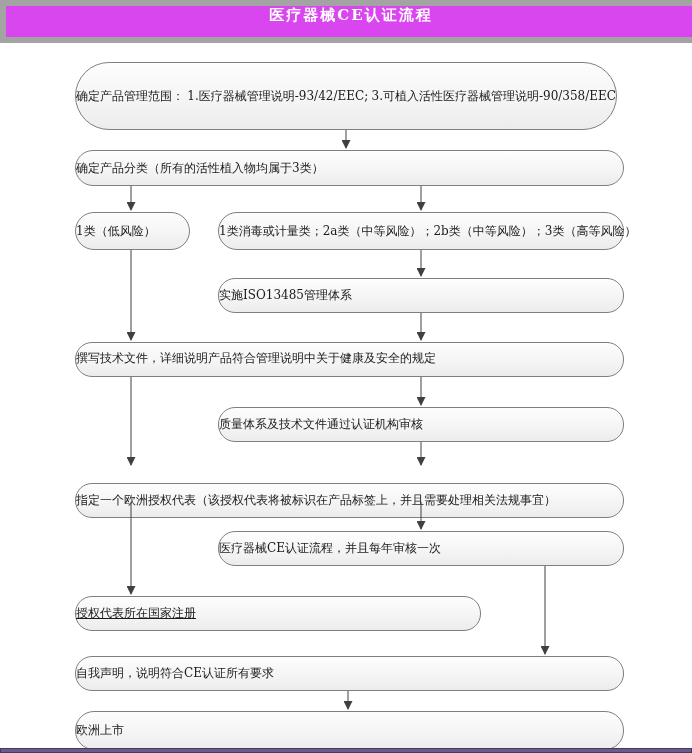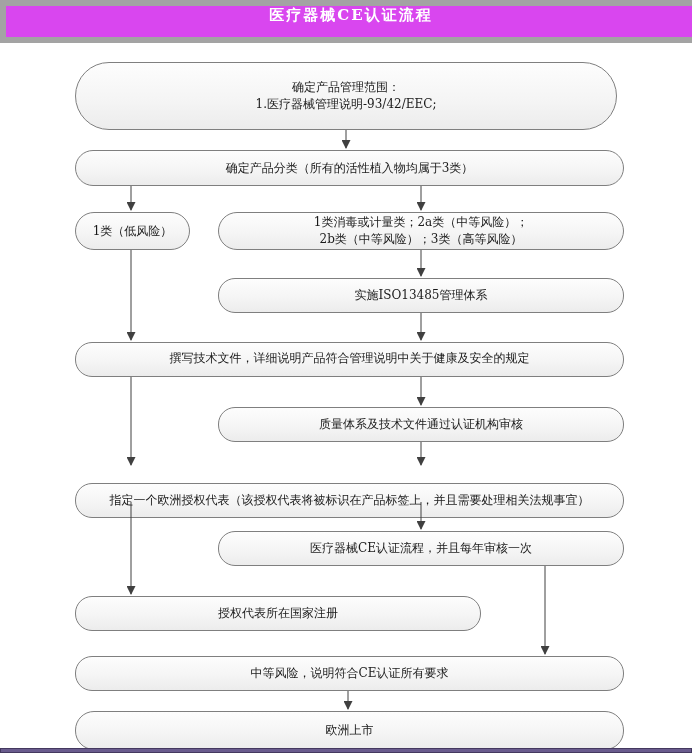--- a/index.html
+++ b/index.html
@@ -17,38 +17,39 @@
     color:#ffffff;font-size:15px;font-weight:bold;letter-spacing:2px;
   }
   .bottom-bar{
     position:absolute;top:748px;left:0;width:690px;height:3px;
     background:#695b8d;border:1px solid #44395f;
   }
   .node{
     position:absolute;box-sizing:border-box;
     border:1px solid #7f7f7f;
     background:linear-gradient(180deg,#fdfdfd 0%,#f5f5f5 55%,#ececec 100%);
-    display:flex;flex-direction:column;align-items:center;justify-content:center;
+    display:flex;flex-direction:row;align-items:center;justify-content:space-between;
     text-align:center;color:#1a1a1a;font-size:12px;line-height:17px;
   }
   .node span{display:block;white-space:nowrap;}
   .connectors{
     position:absolute;top:0;left:0;pointer-events:none;
   }
 </style>
 </head>
 <body>
 
 <div class="header">
   <span>医疗器械CE认证流程</span>
 </div>
 
 <div class="node" style="left:75px;top:62px;width:542px;height:68px;border-radius:34px;">
   <span>确定产品管理范围：</span>
   <span>1.医疗器械管理说明-93/42/EEC;</span>
+  <span>3.可植入活性医疗器械管理说明-90/358/EEC</span>
 </div>
 
 <div class="node" style="left:75px;top:150px;width:549px;height:36px;border-radius:18px;">
   <span>确定产品分类（所有的活性植入物均属于3类）</span>
 </div>
 
 <div class="node" style="left:75px;top:212px;width:115px;height:38px;border-radius:19px;">
   <span>1类（低风险）</span>
 </div>
 
@@ -70,26 +71,26 @@
 </div>
 
 <div class="node" style="left:75px;top:467px;width:549px;height:35px;border-radius:17px;margin-top:16px;">
   <span>指定一个欧洲授权代表（该授权代表将被标识在产品标签上，并且需要处理相关法规事宜）</span>
 </div>
 
 <div class="node" style="left:218px;top:531px;width:406px;height:35px;border-radius:17px;">
   <span>医疗器械CE认证流程，并且每年审核一次</span>
 </div>
 
-<div class="node" style="left:75px;top:596px;width:406px;height:35px;border-radius:17px;">
+<div class="node" style="left:75px;top:596px;width:406px;height:35px;border-radius:17px;text-decoration:underline;">
   <span>授权代表所在国家注册</span>
 </div>
 
 <div class="node" style="left:75px;top:656px;width:549px;height:35px;border-radius:17px;">
-  <span>中等风险，说明符合CE认证所有要求</span>
+  <span>自我声明，说明符合CE认证所有要求</span>
 </div>
 
 <div class="node" style="left:75px;top:711px;width:549px;height:39px;border-radius:19px;">
   <span>欧洲上市</span>
 </div>
 
 <svg class="connectors" width="692" height="753" viewBox="0 0 692 753">
   <defs>
     <marker id="arrowhead" viewBox="0 0 9 9" refX="8" refY="4.5" markerWidth="9" markerHeight="9" markerUnits="userSpaceOnUse" orient="auto">
       <path d="M0,0 L9,4.5 L0,9 z" fill="#404040"></path>

